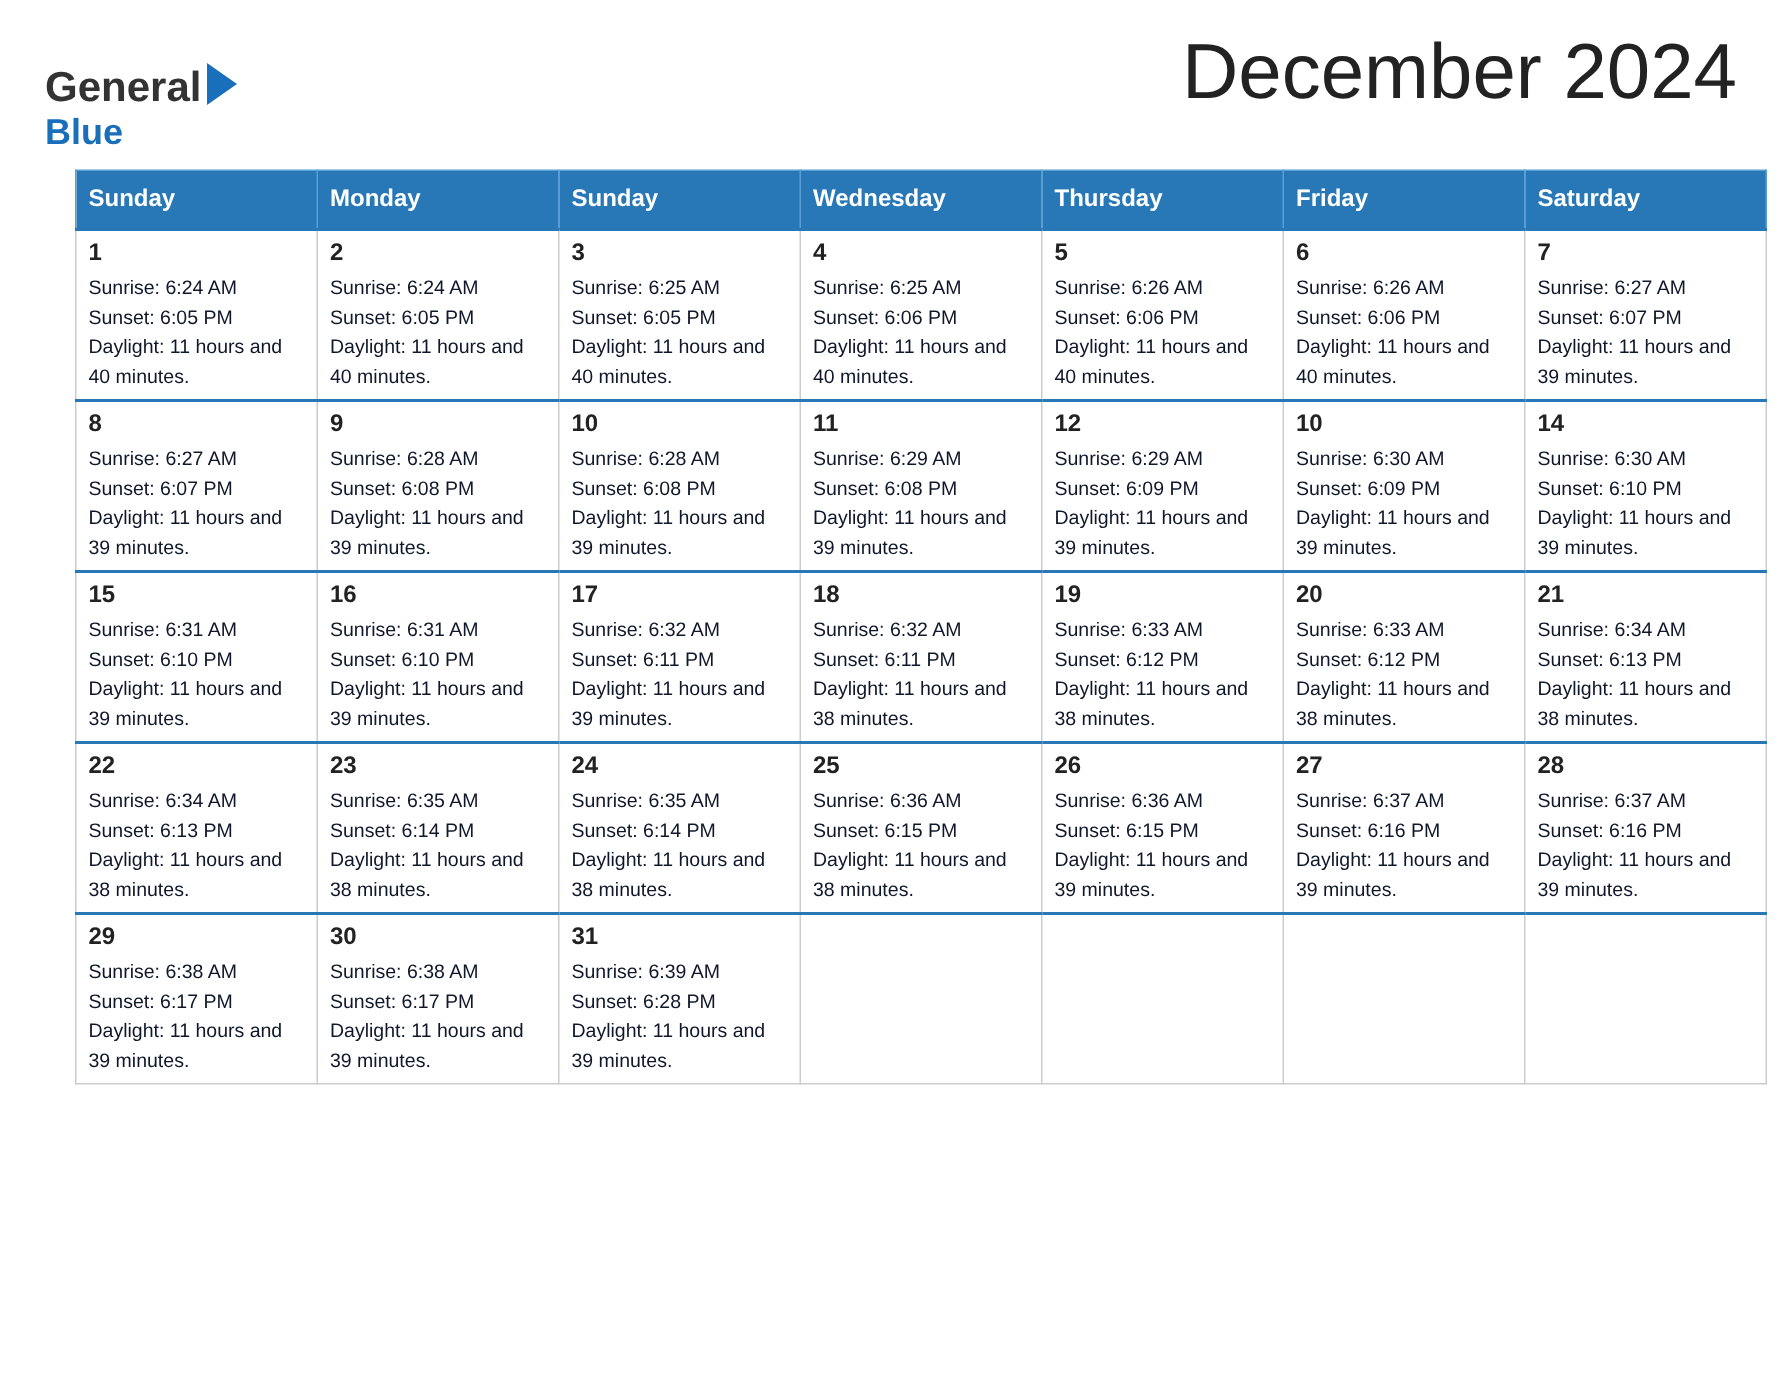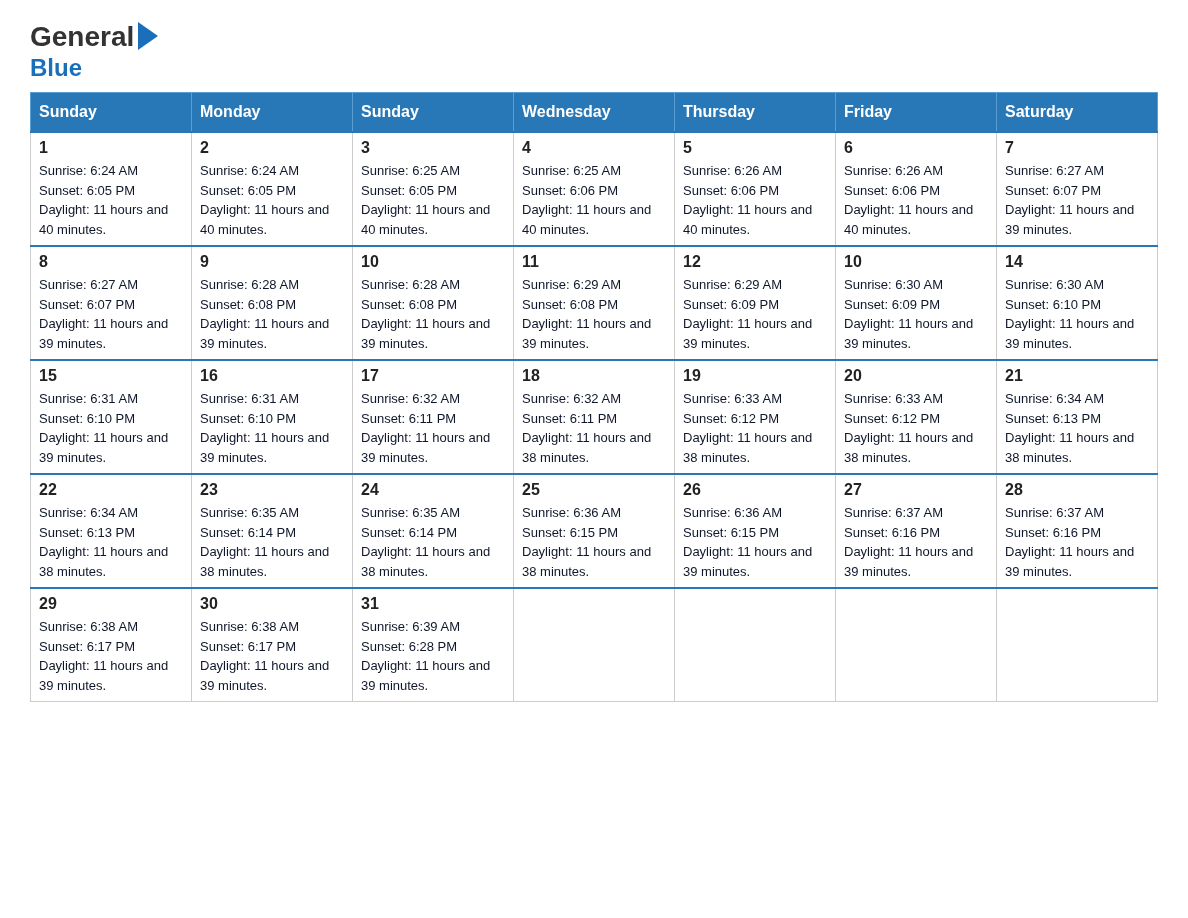--- a/index.html
+++ b/index.html
@@ -27,20 +27,21 @@
     }
     .subtitle {
       font-size: 22px;
       color: #444;
       margin-top: 4px;
     }
     .calendar-table {
       width: 100%;
       border-collapse: collapse;
       margin-top: 8px;
+      margin-left: 20px;
     }
     .calendar-table th {
       background-color: #2878b8;
       color: #fff;
       font-size: 16px;
       font-weight: bold;
       padding: 10px 8px;
       text-align: left;
       border: 1px solid #5a9fd4;
     }
@@ -71,40 +72,42 @@
     .empty-cell {
       background: #fff;
     }
     .logo-wrapper {
       display: flex;
       flex-direction: column;
     }
     .logo-line1 {
       display: flex;
       align-items: center;
+      margin-top: 20px;
     }
   </style>
 </head>
 <body>
 
 <div class="header">
   <div class="logo-wrapper">
     <div class="logo-line1">
       <span style="font-size:28px;font-weight:bold;color:#333;font-family:Arial,sans-serif;">General</span>
       <span style="display:inline-block;margin-left:4px;margin-top:2px;">
         <svg width="20" height="28" viewBox="0 0 20 28">
           <polygon points="0,0 20,14 0,28" fill="#1a6fba"></polygon>
         </svg>
       </span>
     </div>
     <div>
       <span style="font-size:24px;font-weight:bold;color:#1a6fba;font-family:Arial,sans-serif;">Blue</span>
     </div>
   </div>
   <div class="title-section">
+    <div class="page-title">December 2024</div>
   </div>
 </div>
 
 <table class="calendar-table">
   <thead>
     <tr>
     <th>Sunday</th>
         <th>Monday</th>
         <th>Sunday</th>
         <th>Wednesday</th>

